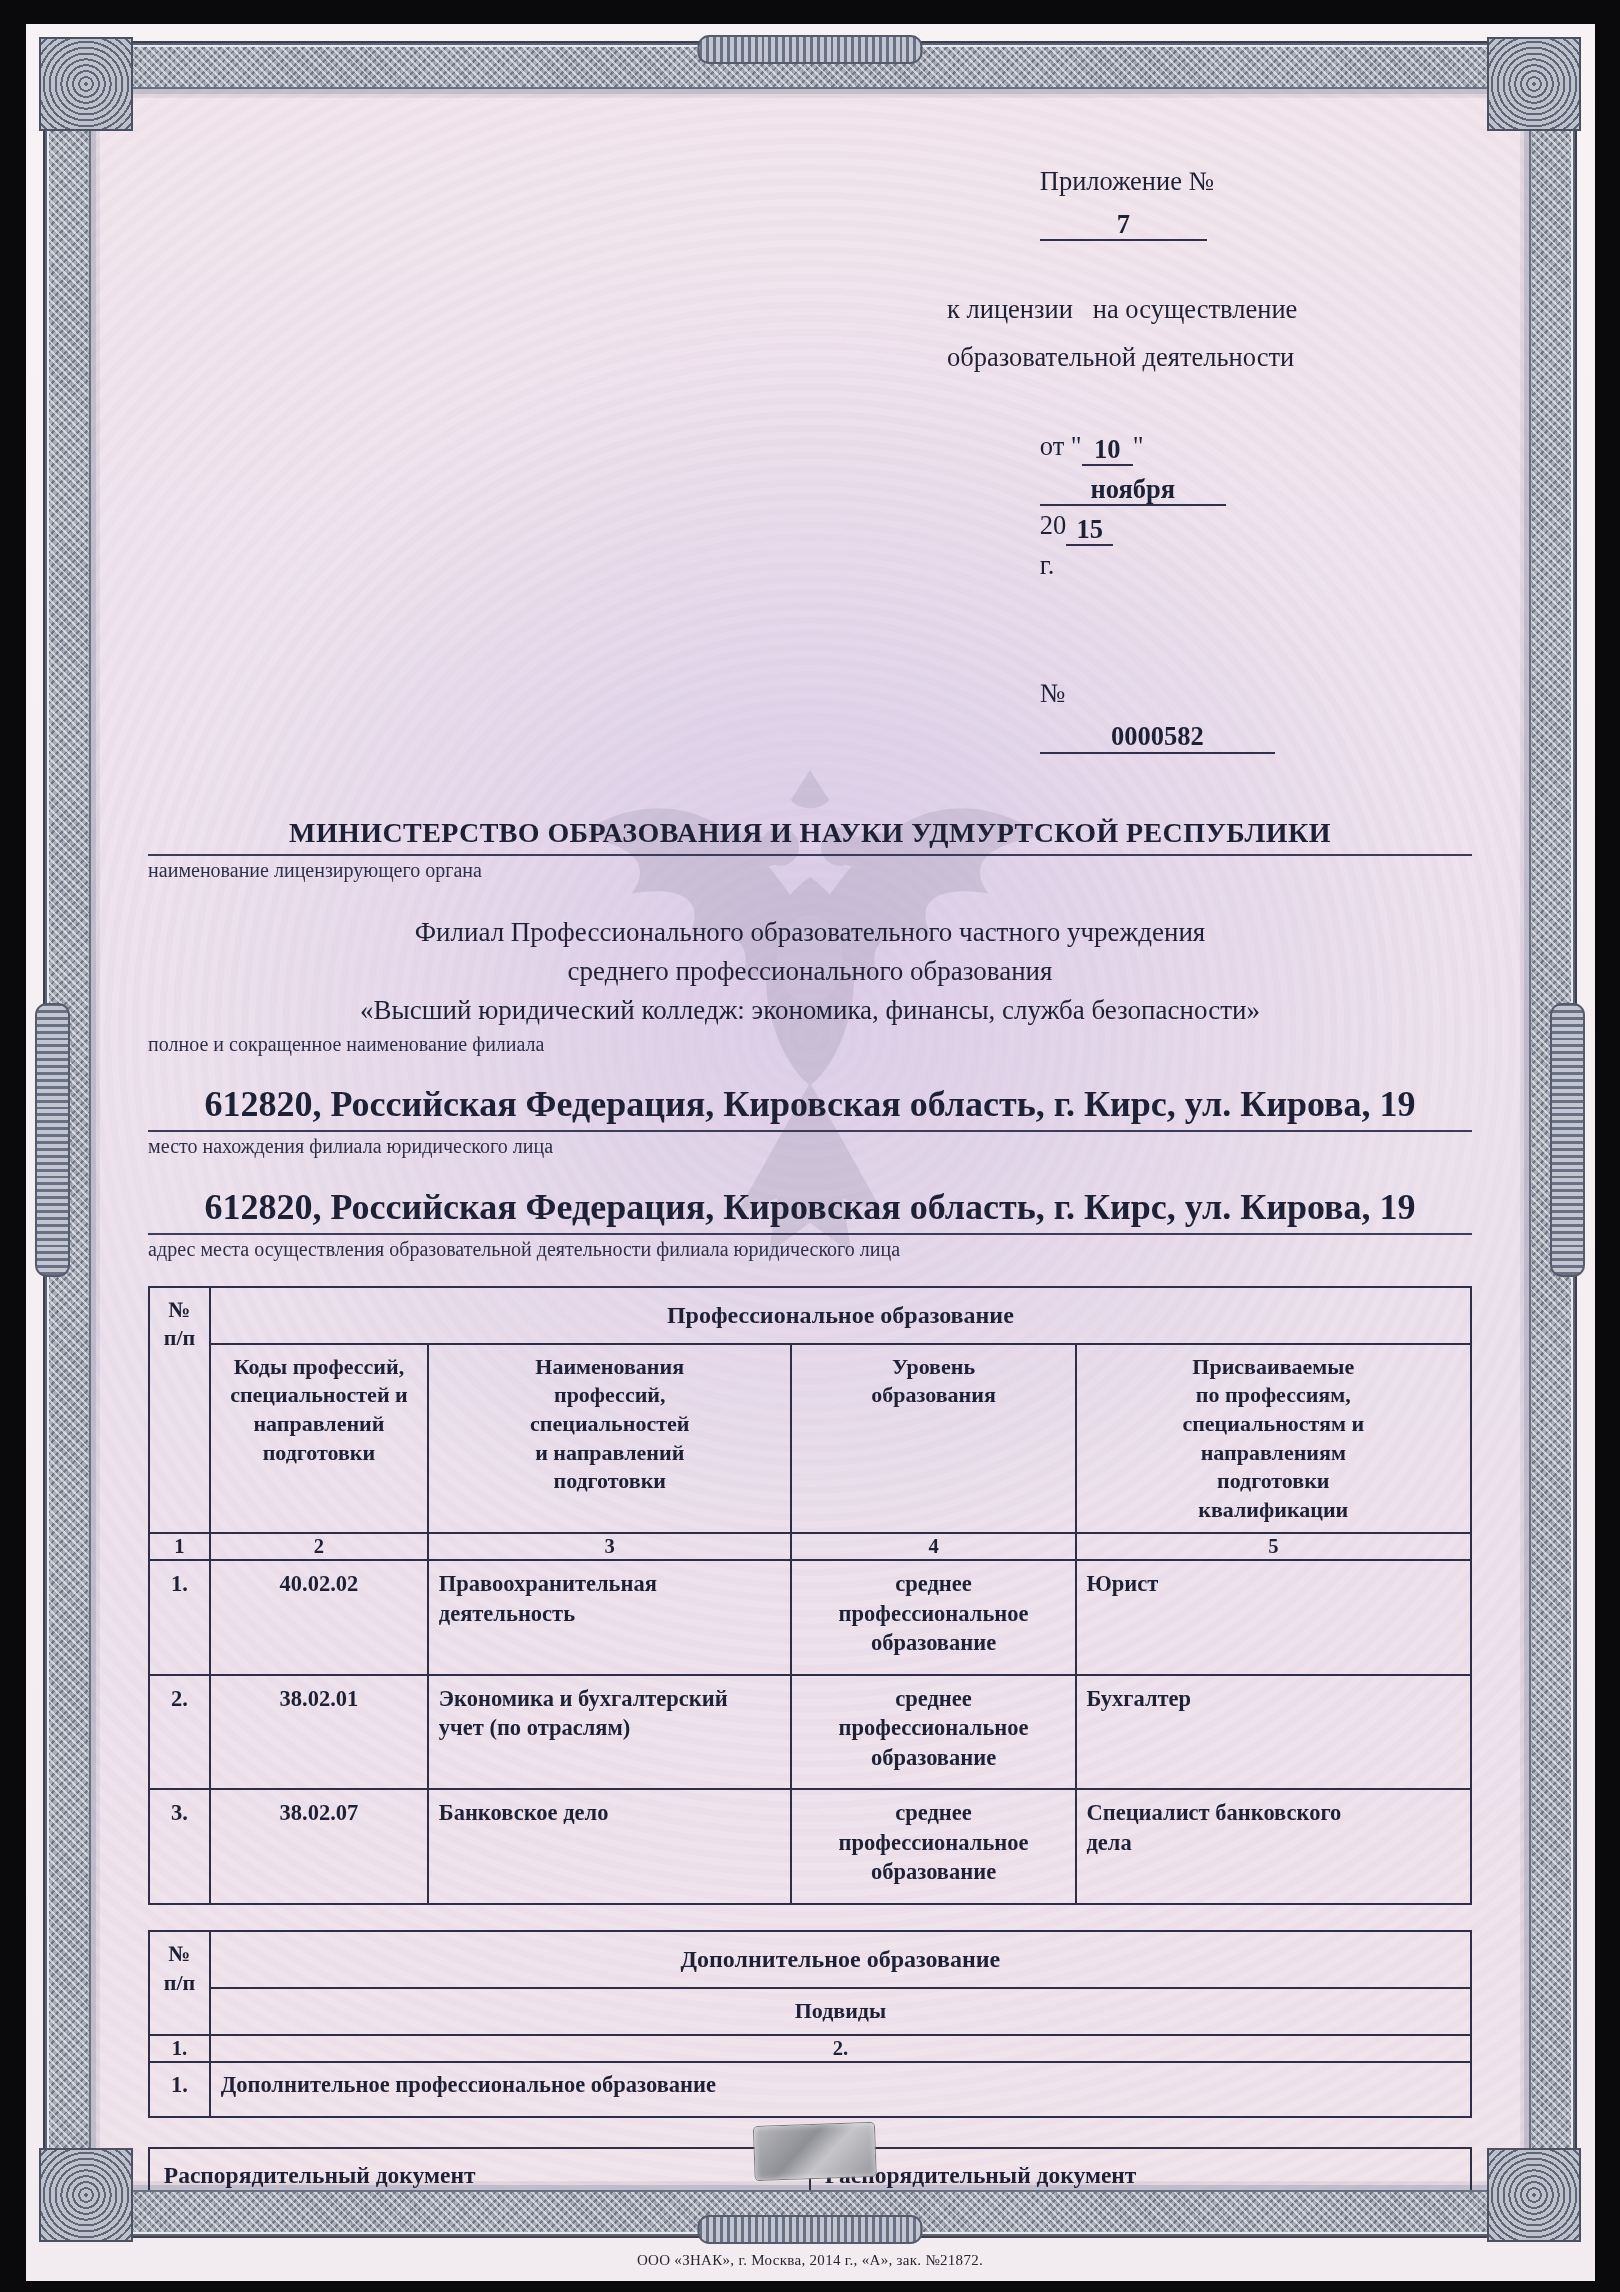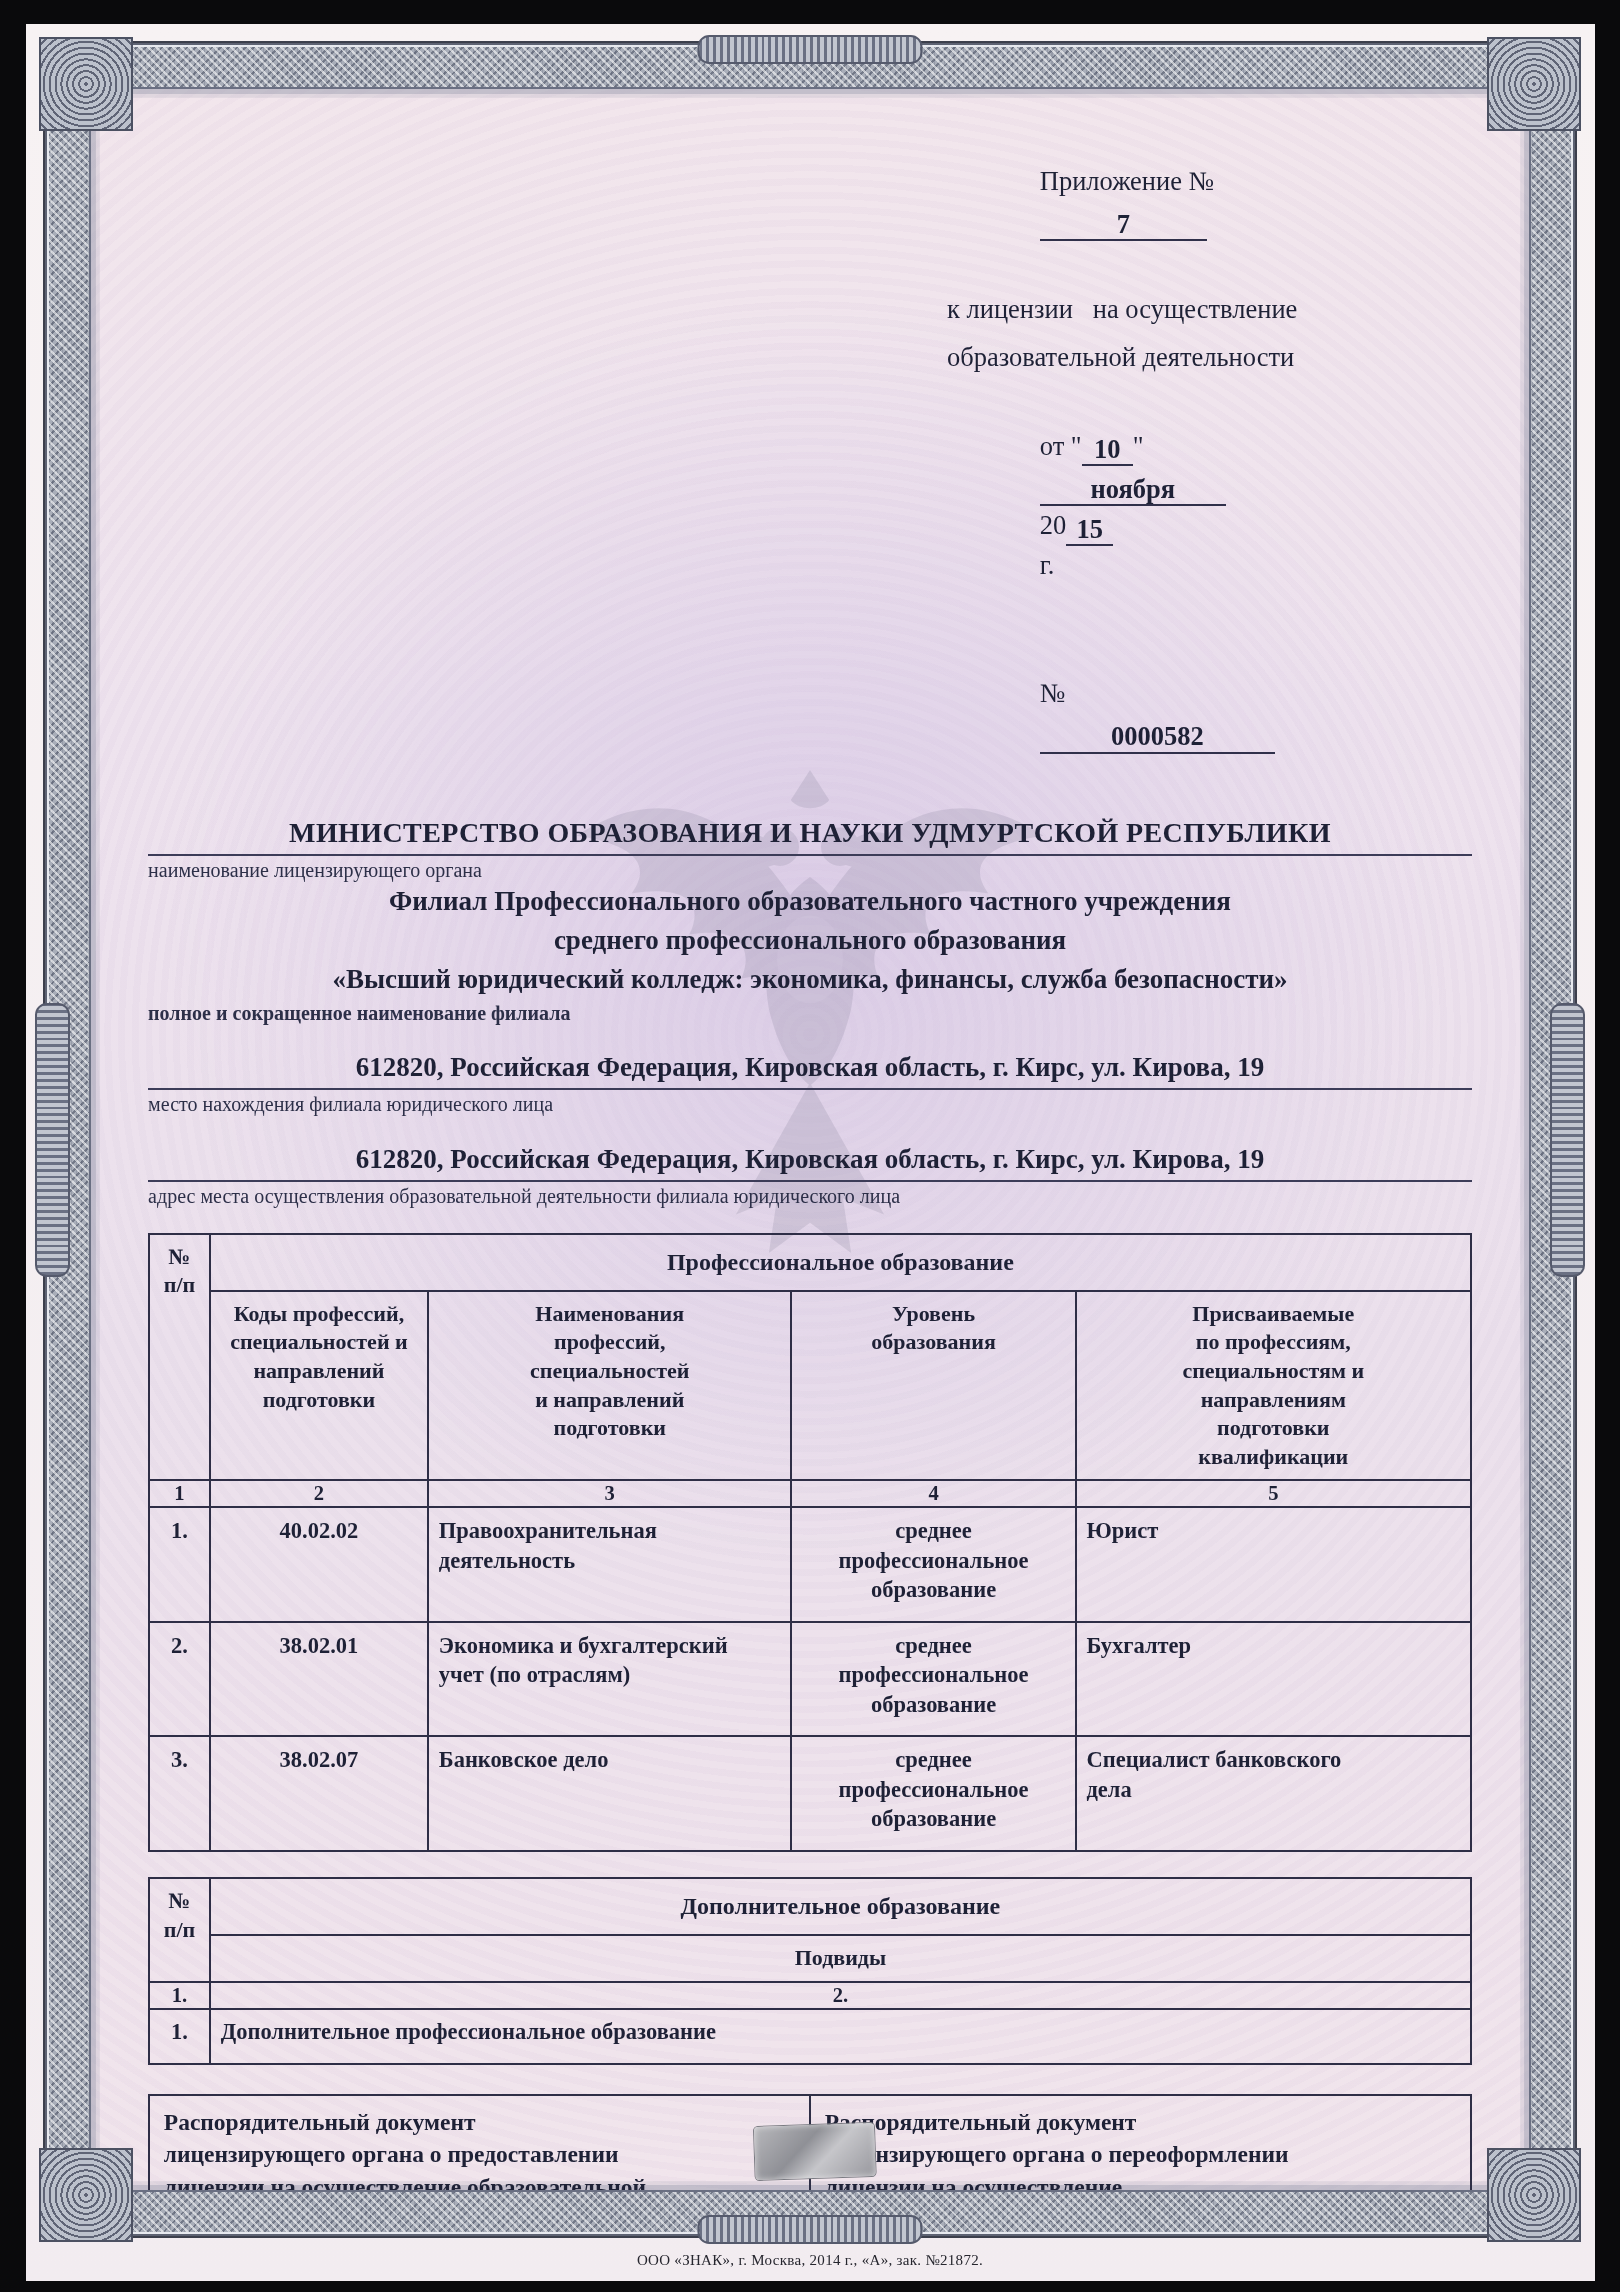--- a/index.html
+++ b/index.html
@@ -70,26 +70,26 @@
     line-height:1.15; vertical-align:bottom; font-weight:bold; padding:0 3.9px;
   }
   .w170{min-width:167px} .w52{min-width:51px} .w190{min-width:186px}
   .w48{min-width:47px} .w240{min-width:235px}
 
   .ministry { margin-top:23.5px; text-align:center; }
   .u-block { padding-bottom:5px; border-bottom:2px solid #3c3c58; }
   .ministry-name { font-weight:bold; font-size:28px; letter-spacing:0.4px; }
   .caption { font-size:20px; margin-top:2.9px; color:#2c2f48; text-align:left; }
 
-  .branch { text-align:center; font-weight:bold; }
+  .branch { margin-top:31px; text-align:center; font-weight:normal; }
   .branch-line { font-size:27px; line-height:1.45; }
   .branch-short { font-size:27.4px; margin-top:17.6px; }
 
   .addr { margin-top:27.4px; text-align:center; }
-  .addr-text { font-weight:bold; font-size:27px; }
+  .addr-text { font-weight:bold; font-size:36px; }
 
   table.edu { width:100%; border-collapse:collapse; margin-top:25.5px; }
   table.edu td {
     border:2.5px solid #2e2e46; font-weight:bold; vertical-align:top;
     white-space:pre-wrap; padding:2.9px 9.8px;
   }
   td.c { text-align:center; } td.l { text-align:left; }
   .edu .title { font-size:24px; padding:14px; }
   .edu .hd { font-size:22px; line-height:1.3; padding:7.8px 3.9px; }
   .edu .numr td { font-size:20.6px; padding:1px; }

